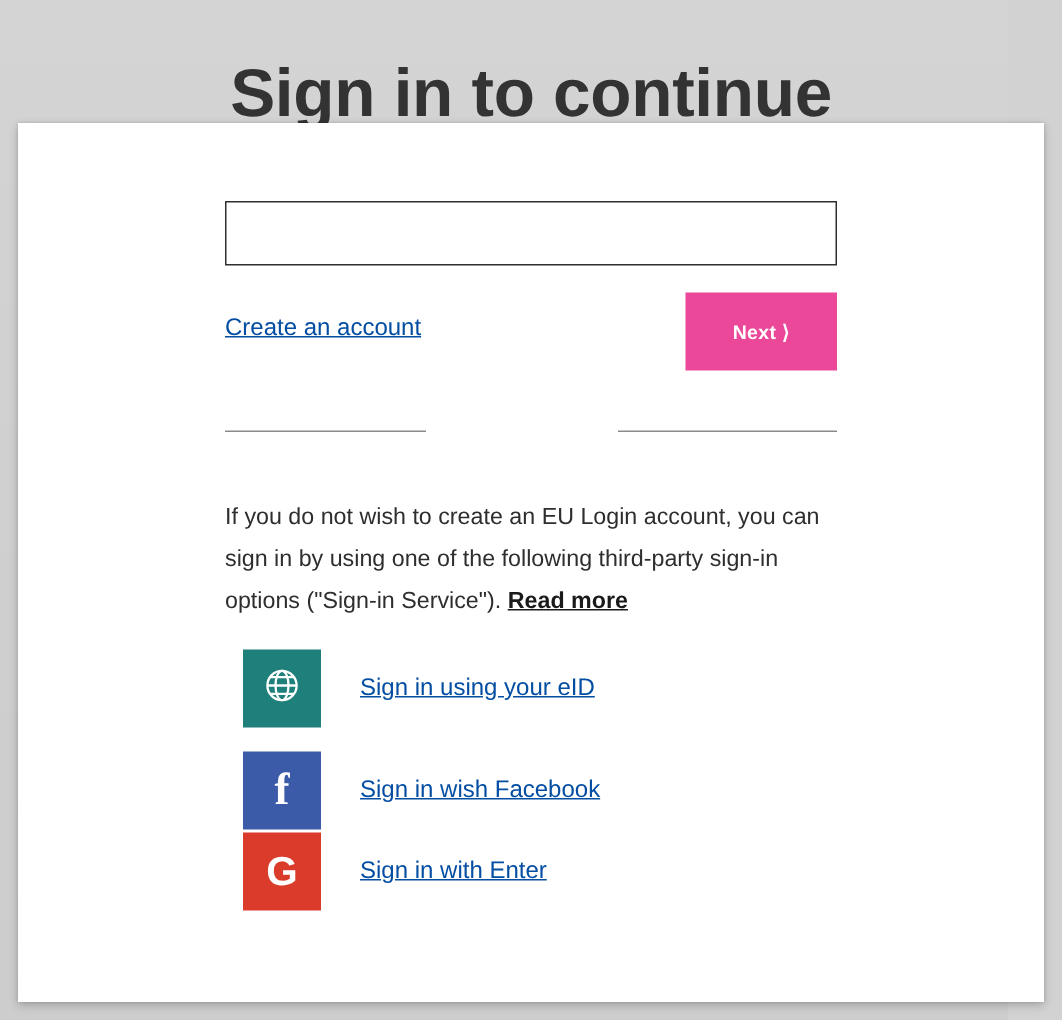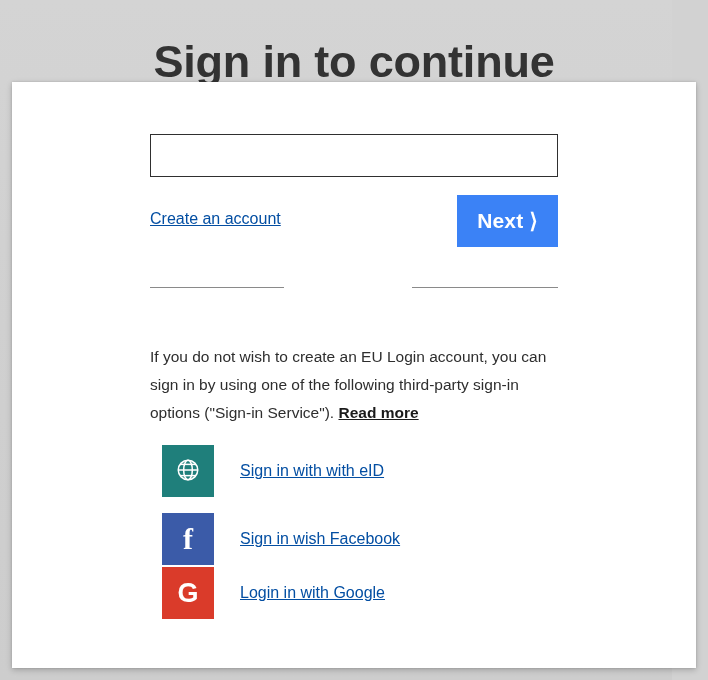--- a/index.html
+++ b/index.html
@@ -93,25 +93,25 @@
     text-decoration: underline;
     cursor: pointer;
     line-height: 20px;
   }
   .next-button {
     position: absolute;
     right: 0;
     top: 0;
     width: 101px;
     height: 52px;
-    background: #3b82f6;
+    background: #ec4899;
     border: none;
     color: #ffffff;
     font-family: "Liberation Sans", sans-serif;
-    font-size: 21px;
+    font-size: 13px;
     font-weight: bold;
     cursor: pointer;
     letter-spacing: 0.2px;
   }
 
   
   .or-divider {
     position: relative;
     height: 46px;
     margin-top: 12px;
@@ -130,21 +130,21 @@
     top: 0;
     width: 408px;
     text-align: center;
     font-size: 29px;
     color: #404040;
     line-height: 40px;
   }
 
   
   .intro-text {
-    margin-top: 32px;
+    margin-top: 20px;
     font-size: 15.5px;
     color: #2e2e2e;
     line-height: 28px;
     width: 404px;
   }
   .read-more {
     font-weight: bold;
     color: #1a1a1a;
     text-decoration: underline;
     cursor: pointer;
@@ -237,33 +237,33 @@
             <span class="tile-glyph">
               <svg width="26" height="26" viewBox="0 0 24 24" fill="none" stroke="#ffffff" stroke-width="1.4">
                 <circle cx="12" cy="12" r="9"></circle>
                 <ellipse cx="12" cy="12" rx="4" ry="9"></ellipse>
                 <line x1="3" y1="12" x2="21" y2="12"></line>
                 <line x1="4.6" y1="6.8" x2="19.4" y2="6.8"></line>
                 <line x1="4.6" y1="17.2" x2="19.4" y2="17.2"></line>
               </svg>
             </span>
           </div>
-          <a class="provider-link" href="#">Sign in with with eID</a>
+          <a class="provider-link" href="#">Sign in using your eID</a>
         </div>
 
         <div class="provider-row facebook">
           <div class="provider-tile tile-facebook">
             <span class="tile-glyph glyph-f">f</span>
           </div>
           <a class="provider-link" href="#">Sign in wish Facebook</a>
         </div>
 
         <div class="provider-row google">
           <div class="provider-tile tile-google">
             <span class="tile-glyph glyph-g">G</span>
           </div>
-          <a class="provider-link" href="#">Login in with Google</a>
+          <a class="provider-link" href="#">Sign in with Enter</a>
         </div>
 
       </div>
     </div>
   </div>
 </div>
 
 </body></html>

